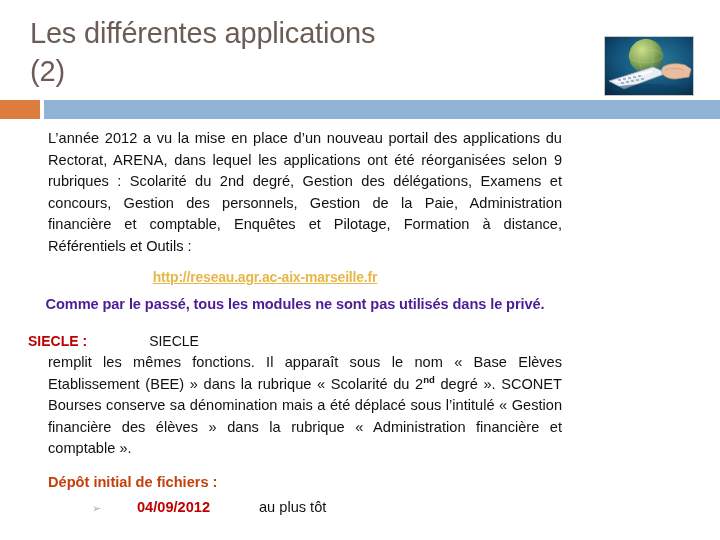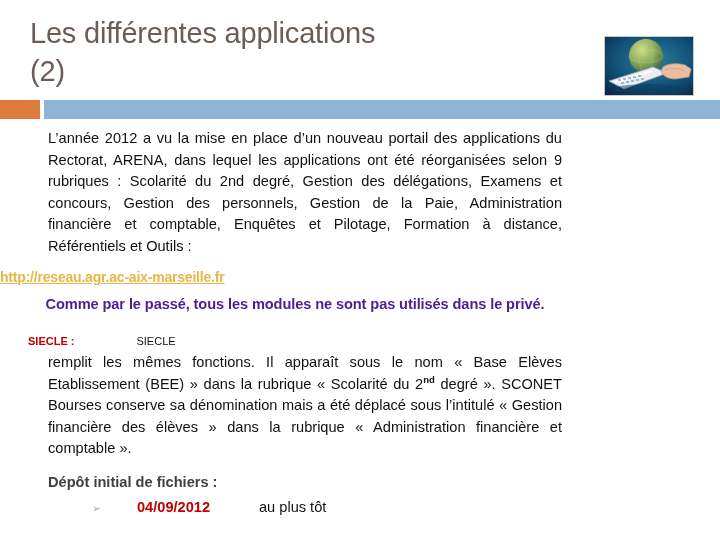--- a/index.html
+++ b/index.html
@@ -80,20 +80,21 @@
     color: #111111;
     text-align: justify;
     text-justify: inter-word;
   }
   .para.first {
     margin-top: 6px;
   }
 
   .url-line {
     margin: 11px 0 0 0;
+    text-align: center;
     padding-right: 70px;
   }
   .url-link {
     font-size: 14px;
     font-weight: bold;
     color: #e8b647;
     text-decoration: underline;
     letter-spacing: -0.2px;
   }
 
@@ -104,21 +105,21 @@
     color: #4c1d95;
     text-align: center;
     letter-spacing: -0.1px;
   }
 
   .siecle-block {
     margin-top: 19px;
   }
   .siecle-head {
     margin: 0 0 0 28px;
-    font-size: 11px;
+    font-size: 14px;
     line-height: 21px;
     white-space: nowrap;
   }
   .siecle-label {
     font-weight: bold;
     color: #c00000;
   }
   .siecle-gap {
     display: inline-block;
     width: 62px;
@@ -137,21 +138,21 @@
     font-size: 9.5px;
     vertical-align: super;
     line-height: 0;
     font-weight: bold;
   }
 
   .depot-head {
     margin: 14px 0 0 48px;
     font-size: 14.6px;
     font-weight: bold;
-    color: #404040;
+    color: #c2410c;
   }
 
   .depot-item {
     margin: 9px 0 0 92px;
     font-size: 14.6px;
     color: #111111;
     display: flex;
     align-items: baseline;
   }
   .depot-bullet {

